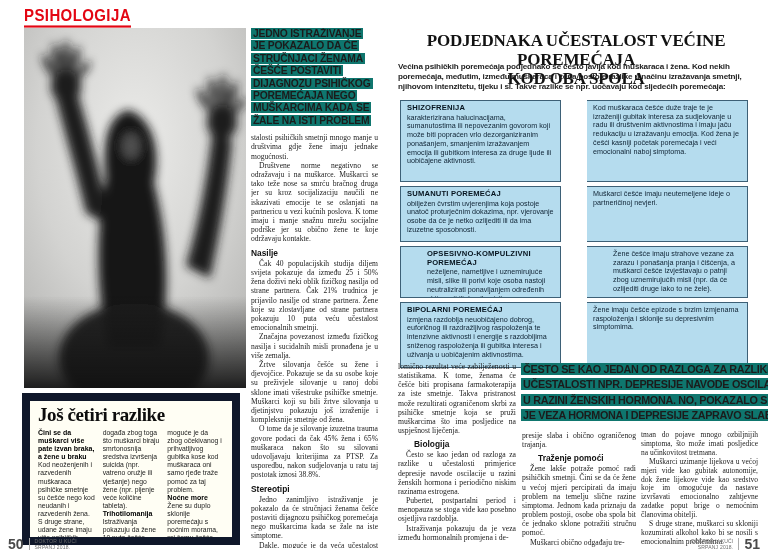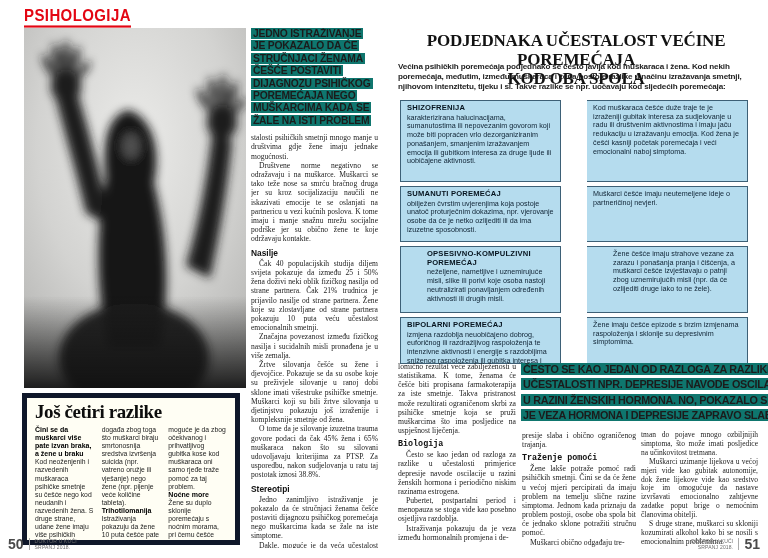--- a/index.html
+++ b/index.html
@@ -24,21 +24,21 @@
   .hl-line { white-space:nowrap; font-family:"Liberation Sans", sans-serif;
     font-weight:bold; font-size:10.3px; line-height:12.4px; letter-spacing:-0.2px; }
   .hl-line span { background:#0f766e; padding:0 2px; }
   .copy { margin-top:6px; }
   .copy p { margin:0; font-size:7.6px; line-height:9.2px; text-align:justify; }
   .copy p.ind { text-indent:8px; }
   .copy h4 { margin:5px 0 1px; font-family:"Liberation Sans", sans-serif;
     font-size:8.4px; line-height:9px; color:#111; }
 
   .box { left:22px; top:393px; width:218px; height:152px; box-sizing:border-box;
-    background:#fffef4; border:5px solid #0f172a; padding:3px 8px 4px; overflow:hidden; }
+    background:#fffef4; border:8px solid #0f172a; padding:3px 8px 4px; overflow:hidden; }
   .box-title { font-family:"Liberation Serif", serif; font-weight:bold;
     font-size:19px; line-height:21px; letter-spacing:-0.4px; margin:0 0 4px; color:#0d0d0d; }
   .box-cols { display:flex; gap:8px; }
   .box-col { width:62px; font-family:"Liberation Sans", sans-serif;
     font-size:6.8px; line-height:8.1px; color:#222; }
   .box-col h5 { margin:0; font-size:7px; line-height:8.1px; color:#000; }
   .box-col p { margin:0; }
 
   
   .r-title { left:392px; top:31px; width:368px; text-align:center;
@@ -48,30 +48,30 @@
     font-family:"Liberation Sans", sans-serif; font-weight:bold;
     font-size:8.1px; line-height:9.8px; letter-spacing:-0.15px; color:#1d1d1d; }
 
   .r-table { left:400px; top:100px; width:348px; display:flex; flex-direction:column; gap:4px; }
   .r-row { display:flex;gap:26px; }
   .r-cell { background:#b5dcee; border:1px solid #3d6076; box-sizing:border-box;
     width:174px; padding:3px 6px; overflow:hidden;
     font-family:"Liberation Sans", sans-serif; font-size:7.2px; line-height:8.7px; color:#0e2233; }
   .r-cell.right { border-left:none; }
   .rh1 .r-cell { height:82px; } .rh2 .r-cell { height:56px; }
-  .rh3 .r-cell { height:67px;padding-left:26px; } .rh4 .r-cell { height:47px; }
+  .rh3 .r-cell { height:52px;padding-left:26px; } .rh4 .r-cell { height:66px; }
   .r-name { font-weight:bold; font-size:7.6px; letter-spacing:.2px; margin-bottom:1px; color:#06141f; }
 
   .r-hl { left:521px; top:362px; width:240px; }
   .r-hl .hl-line { font-size:10.8px; line-height:15.4px; letter-spacing:-0.3px; }
 
   .rcol { overflow:hidden; }
   .rcol p { margin:0; font-size:7.7px; line-height:9.15px; text-align:justify; }
   .rcol p.ind { text-indent:8px; }
-  .rcol h4 { margin:5px 0 1px; font-family:Liberation Mono, monospace;
+  .rcol h4 { margin:5px 16px 1px; font-family:Liberation Sans, sans-serif;
     font-size:8.4px; line-height:9px; color:#111; }
   .r-col1 { left:398px; top:362px; width:118px; height:193px; }
   .r-col2 { left:522px; top:431px; width:114px; height:124px; }
   .r-col3 { left:641px; top:431px; width:117px; height:124px; }
   .r-col3 p { font-size:7.5px; line-height:8.9px; }
 
   
   .footer { bottom:6px; display:flex; align-items:center; gap:5px;
     font-family:"Liberation Sans", sans-serif; color:#6b6b6b; }
   .footer.fl { left:8px; } .footer.fr { right:8px; }

